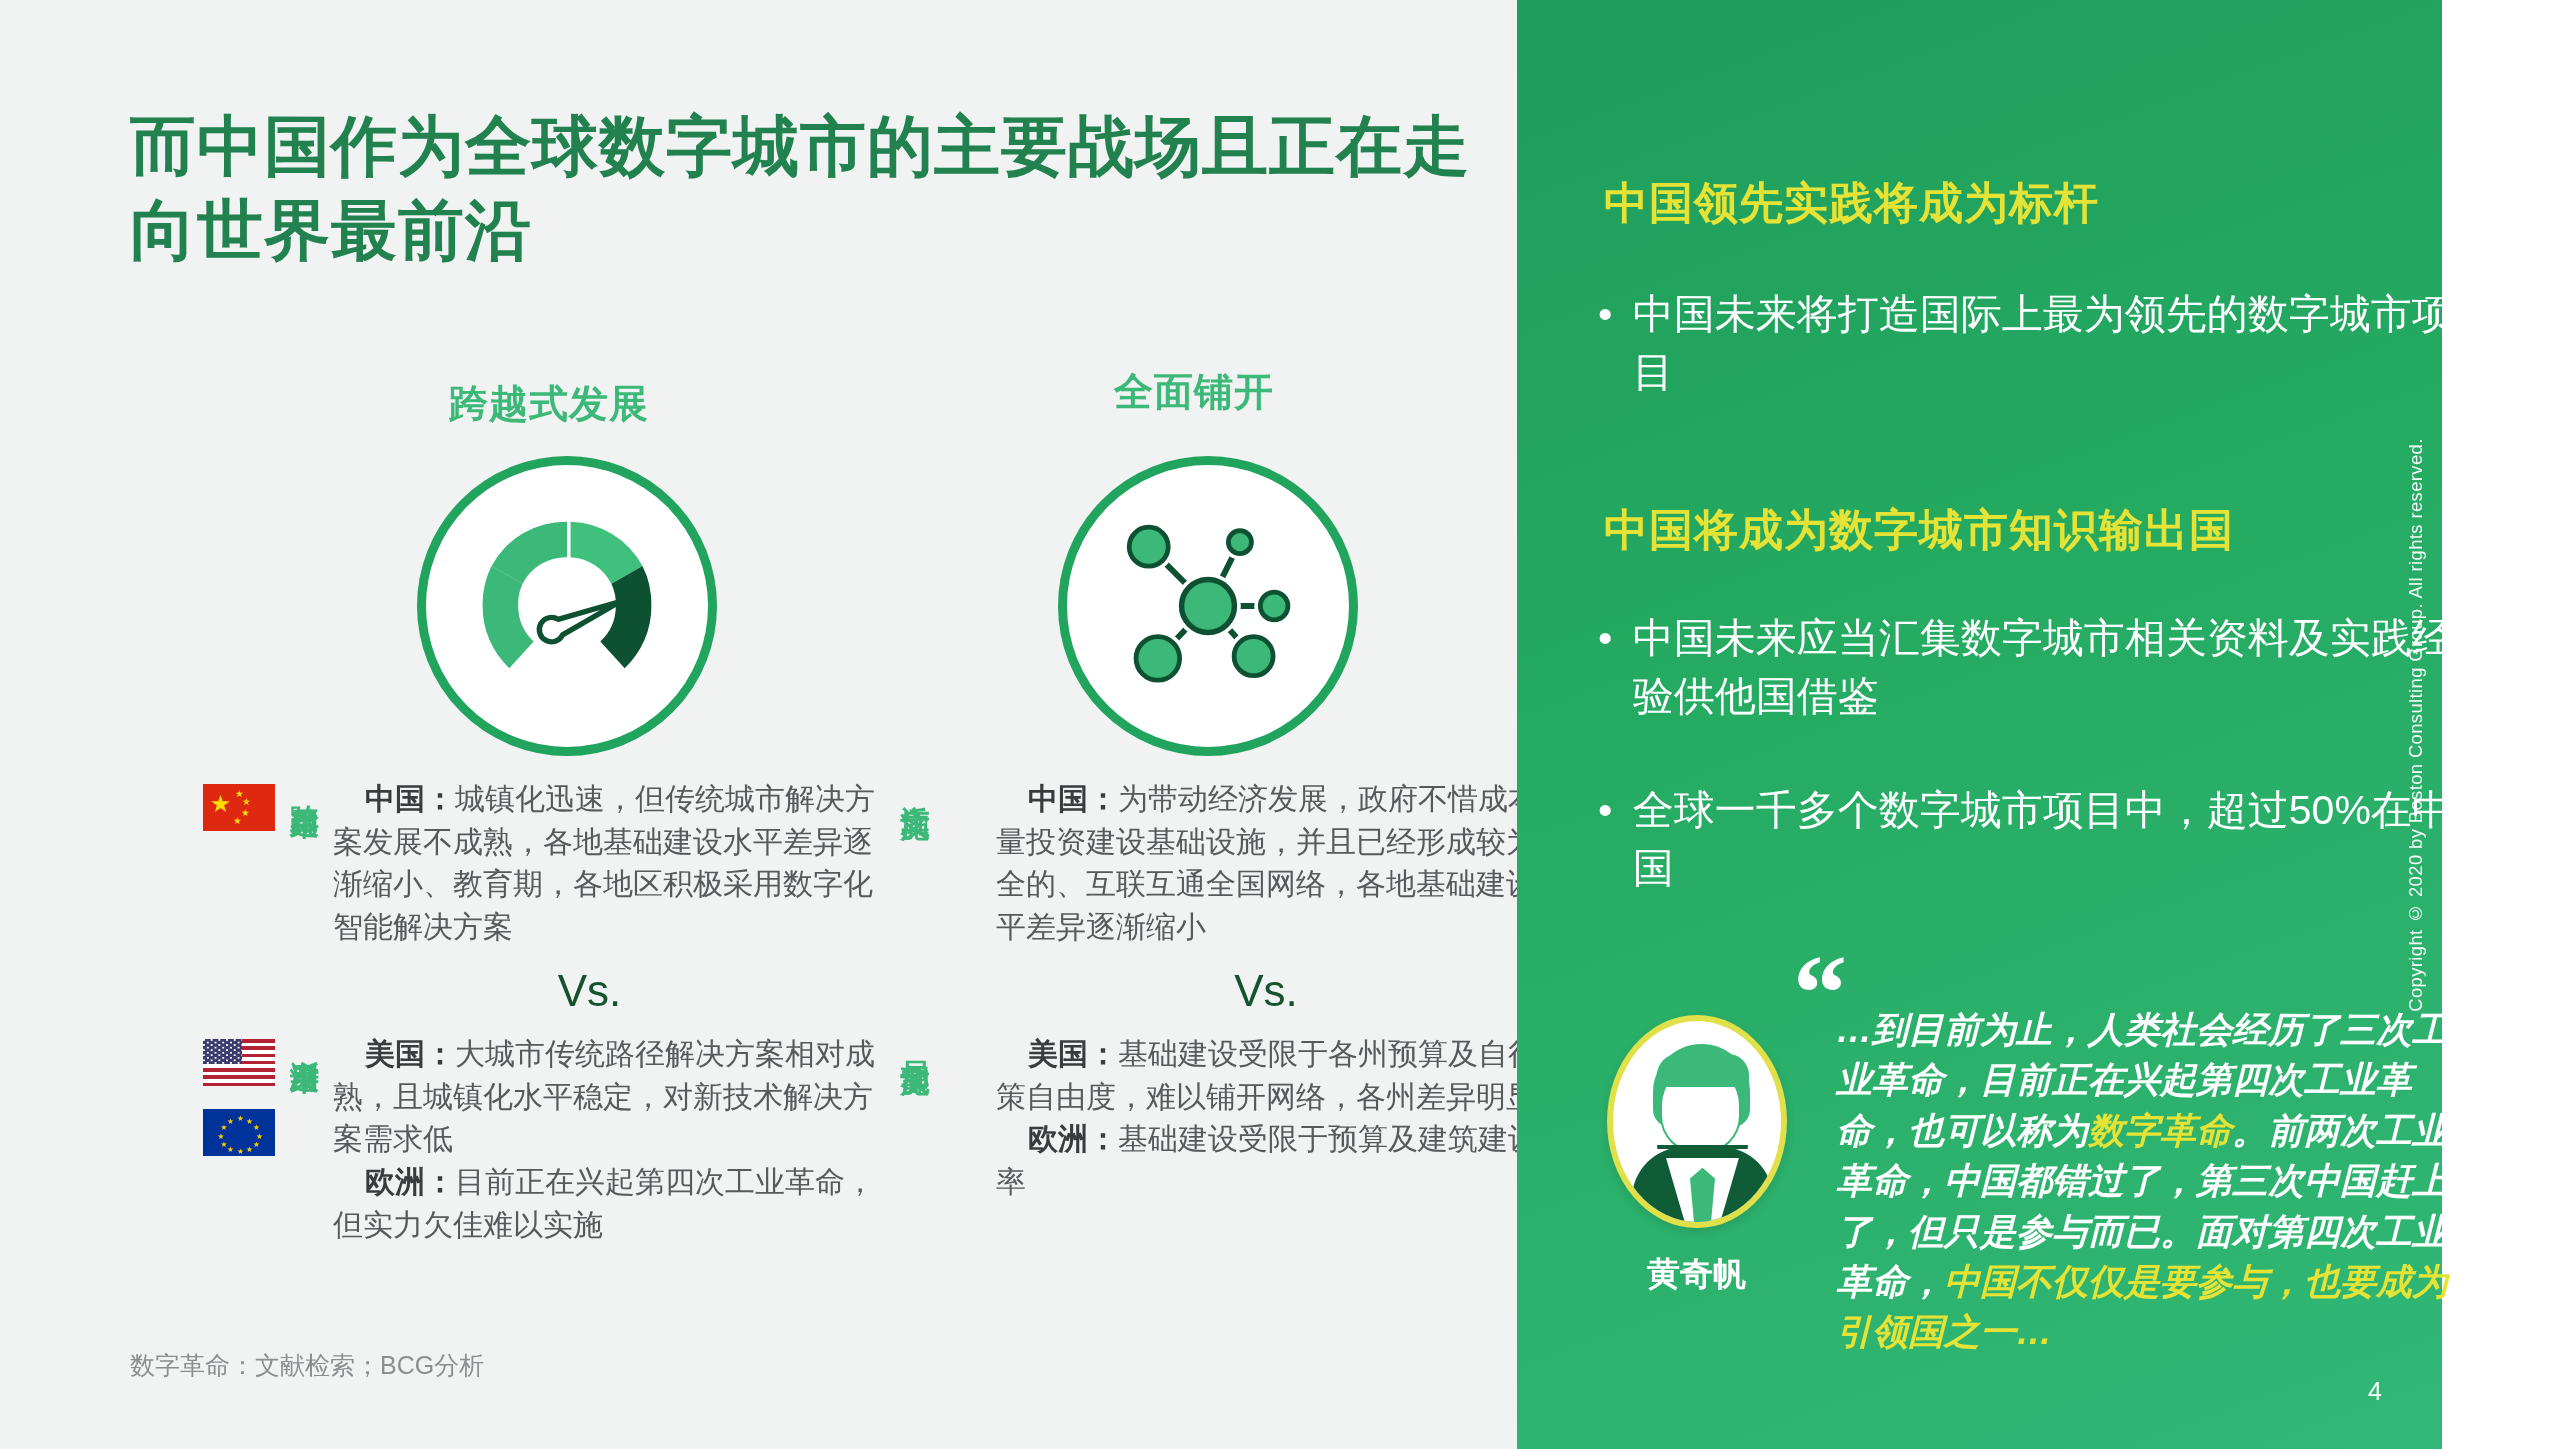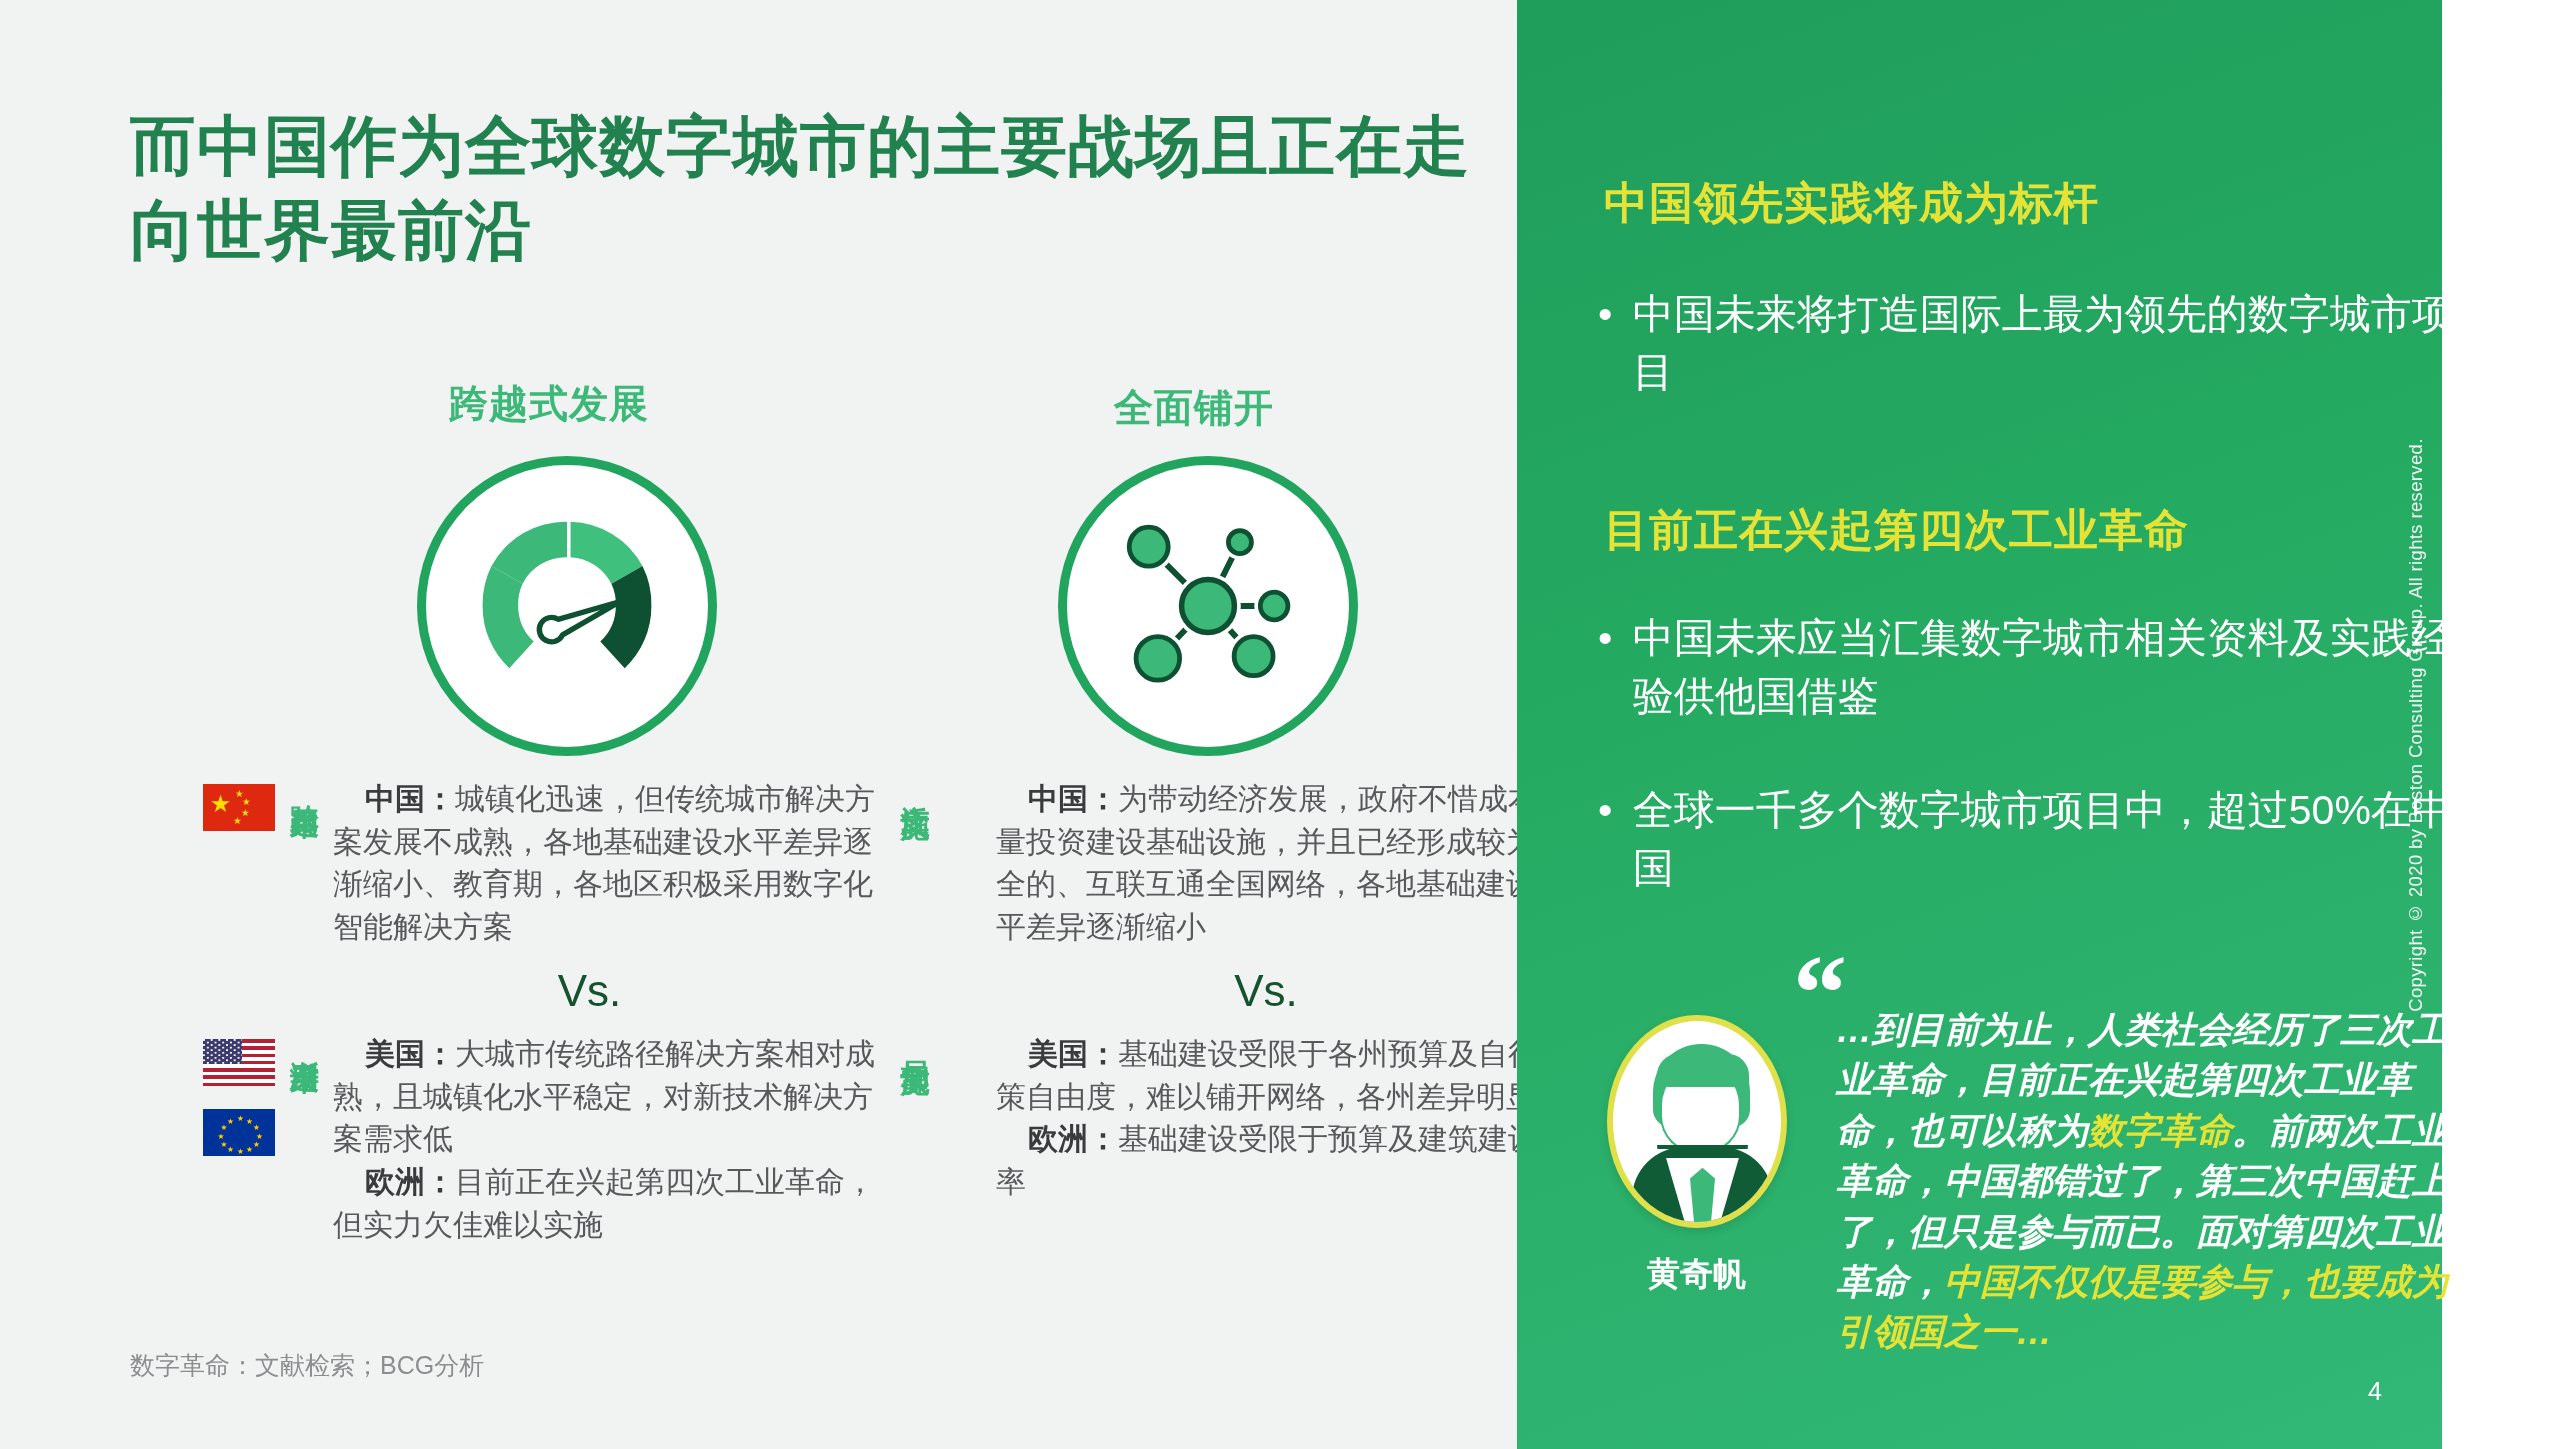--- a/index.html
+++ b/index.html
@@ -34,21 +34,21 @@
   }
   
   .col-head {
     position: absolute;
     color: #3cb878;
     font-size: 39px;
     font-weight: bold;
     letter-spacing: 1px;
   }
   .col-head.left  { left: 449px; top: 377px; }
-  .col-head.right { left: 1114px; top: 381px; }
+  .col-head.right { left: 1114px; top: 365px; }
 
   
   .icon-circle {
     position: absolute;
     width: 300px; height: 300px;
     border-radius: 50%;
     background: #ffffff;
     border: 9.7px solid #21a45d;
     display: flex;
     align-items: center;
@@ -433,21 +433,21 @@
 
   <div class="right-panel">
 
     <div class="rp-head h1">中国领先实践将成为标杆</div>
 
     <div class="bullet b1">
       <span class="dot">•</span>
       <span>中国未来将打造国际上最为领先的数字城市项目</span>
     </div>
 
-    <div class="rp-head h2">目前正在兴起第四次工业革命</div>
+    <div class="rp-head h2">中国将成为数字城市知识输出国</div>
 
     <div class="bullet b2">
       <span class="dot">•</span>
       <span>中国未来应当汇集数字城市相关资料及实践经验供他国借鉴</span>
     </div>
 
     <div class="bullet b3">
       <span class="dot">•</span>
       <span>全球一千多个数字城市项目中，超过50%在中国</span>
     </div>

